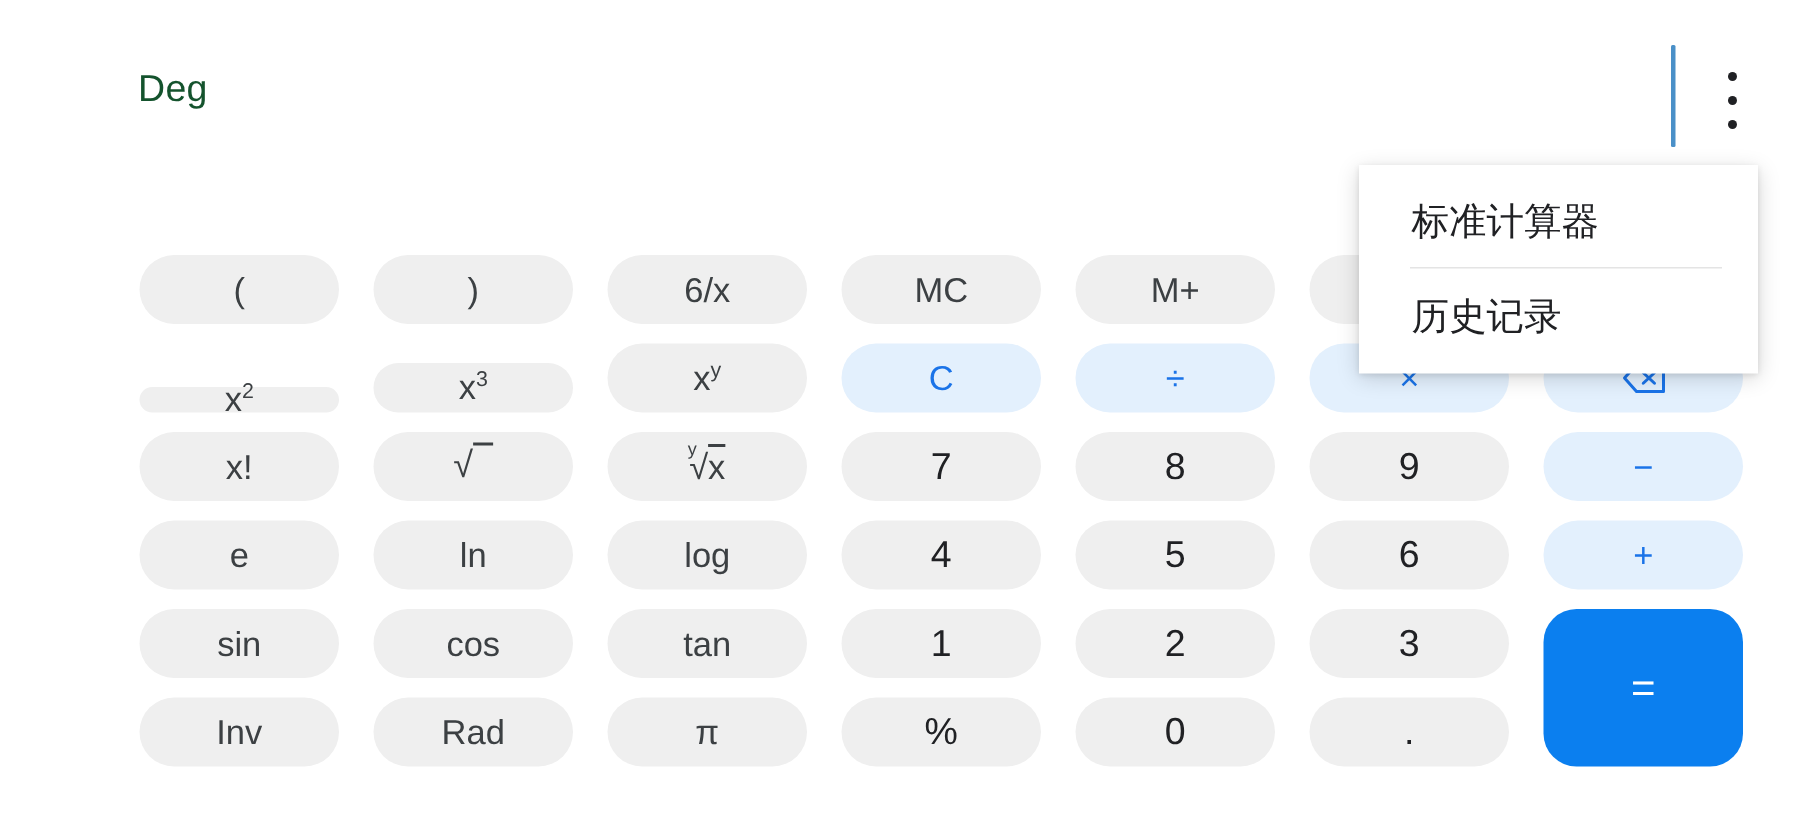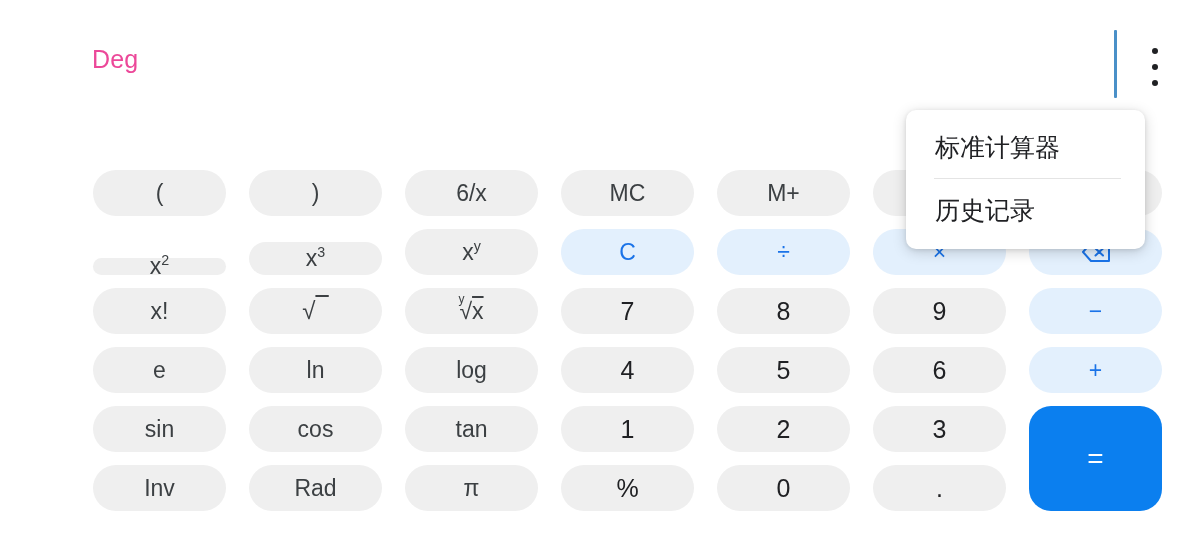--- a/index.html
+++ b/index.html
@@ -21,21 +21,21 @@
     position: absolute;
     left: 0; top: 0;
     width: 1200px;
     height: 150px;
   }
   #deg-indicator {
     position: absolute;
     left: 92px;
     top: 45px;
     font-size: 25px;
-    color: #ec4899;
+    color: #14532d;
     letter-spacing: 0.2px;
   }
   #expression-cursor {
     position: absolute;
     left: 1114px;
     top: 30px;
     width: 3px;
     height: 68px;
     background: #4a90c8;
     border-radius: 1px;
@@ -126,26 +126,26 @@
   }
   .svgicon {
     display: block;
   }
 
   
   #overflow-menu {
     position: absolute;
     left: 906px;
     top: 110px;
-    width: 239px;
+    width: 266px;
     background: #ffffff;
-    border-radius: 10px;
+    border-radius: 0;
     box-shadow: 0 3px 14px rgba(0,0,0,0.17), 0 1px 4px rgba(0,0,0,0.10);
     z-index: 50;
-    padding: 6px 0 8px 4px;
+    padding: 6px 0 8px 10px;
     box-sizing: border-box;
   }
   .menu-item {
     height: 62px;
     display: flex;
     align-items: center;
     padding-left: 25px;
     font-size: 25px;
     color: #202124;
     font-family: "Liberation Sans", "DejaVu Sans", sans-serif;

